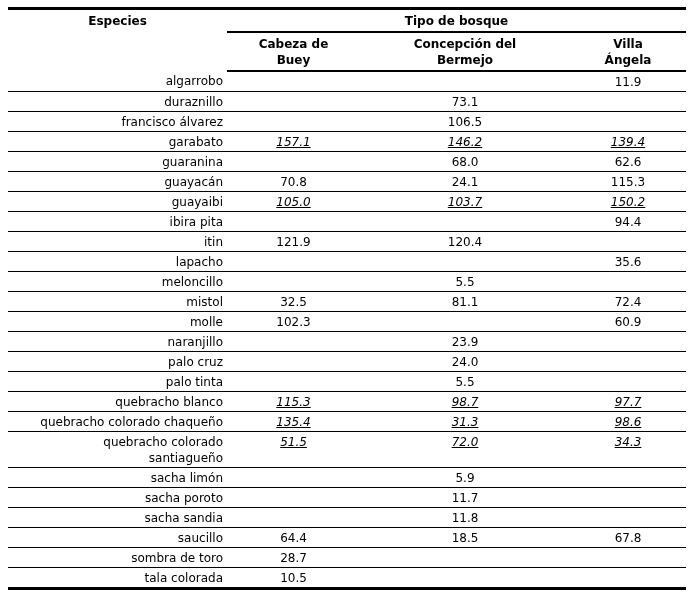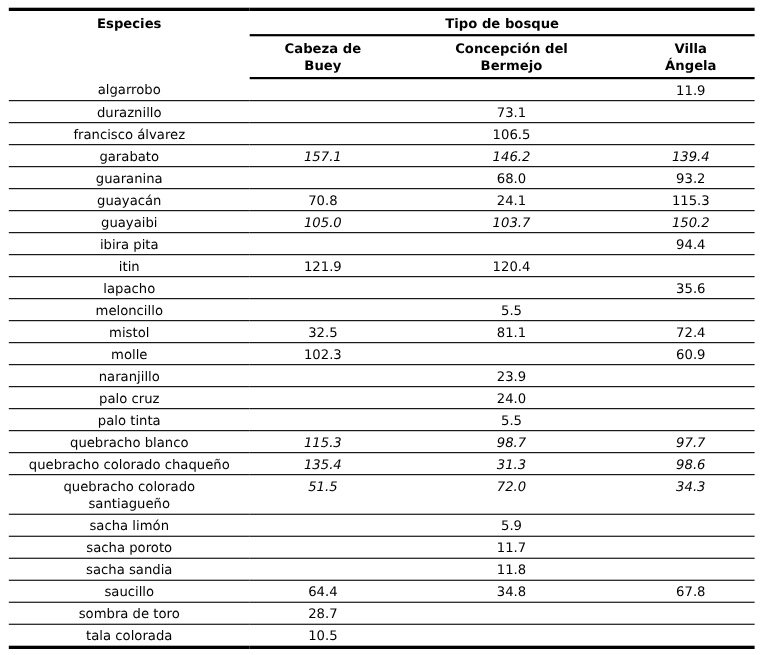--- a/index.html
+++ b/index.html
@@ -51,28 +51,29 @@
     padding-bottom: 2px;
     border-bottom: 2px solid #000;
   }
   tbody td {
     border-bottom: 1px solid #000;
     padding: 2px 4px 1px 4px;
     line-height: 16px;
     vertical-align: top;
   }
   td.species-cell {
-    text-align: center;
+    text-align: right;
     white-space: pre-line;
   }
   td.value-cell {
     text-align: center;
   }
   tr.italic-values td.value-cell {
     font-style: italic;
+    text-decoration: underline;
   }
 </style>
 </head>
 <body>
 
 <div class="page">
   <table class="species-table">
     <colgroup>
       <col class="c-species">
       <col class="c-col1">
@@ -115,21 +116,21 @@
         <tr class="italic-values">
           <td class="species-cell">garabato</td>
           <td class="value-cell">157.1</td>
           <td class="value-cell">146.2</td>
           <td class="value-cell">139.4</td>
         </tr>
         <tr>
           <td class="species-cell">guaranina</td>
           <td class="value-cell"></td>
           <td class="value-cell">68.0</td>
-          <td class="value-cell">93.2</td>
+          <td class="value-cell">62.6</td>
         </tr>
         <tr>
           <td class="species-cell">guayacán</td>
           <td class="value-cell">70.8</td>
           <td class="value-cell">24.1</td>
           <td class="value-cell">115.3</td>
         </tr>
         <tr class="italic-values">
           <td class="species-cell">guayaibi</td>
           <td class="value-cell">105.0</td>
@@ -223,21 +224,21 @@
         </tr>
         <tr>
           <td class="species-cell">sacha sandia</td>
           <td class="value-cell"></td>
           <td class="value-cell">11.8</td>
           <td class="value-cell"></td>
         </tr>
         <tr>
           <td class="species-cell">saucillo</td>
           <td class="value-cell">64.4</td>
-          <td class="value-cell">34.8</td>
+          <td class="value-cell">18.5</td>
           <td class="value-cell">67.8</td>
         </tr>
         <tr>
           <td class="species-cell">sombra de toro</td>
           <td class="value-cell">28.7</td>
           <td class="value-cell"></td>
           <td class="value-cell"></td>
         </tr>
         <tr>
           <td class="species-cell">tala colorada</td>

